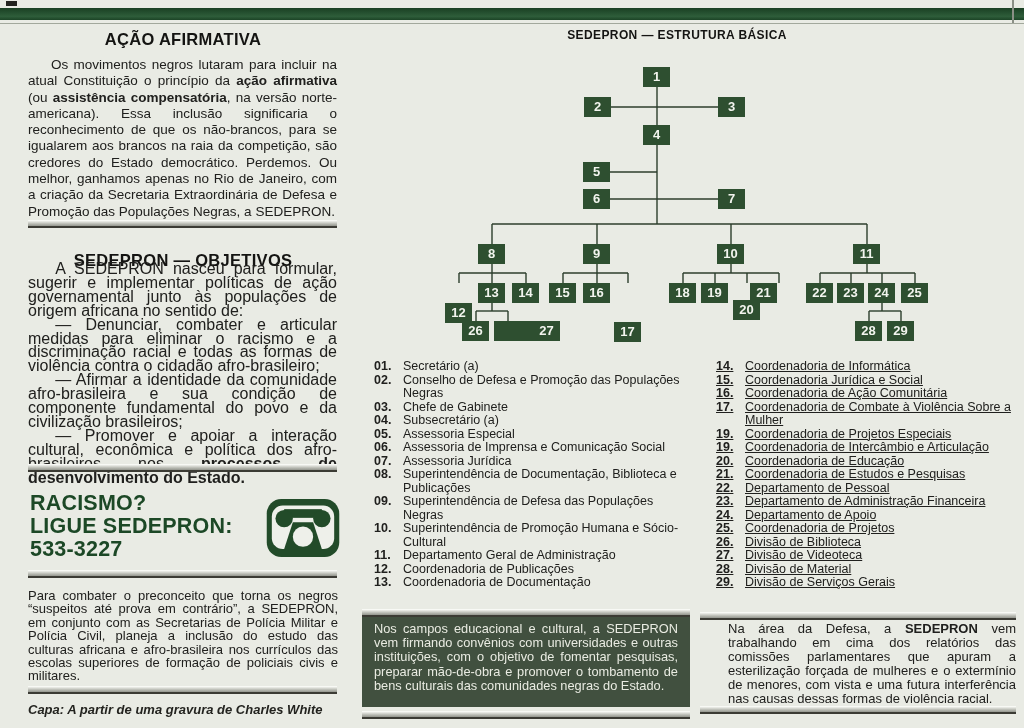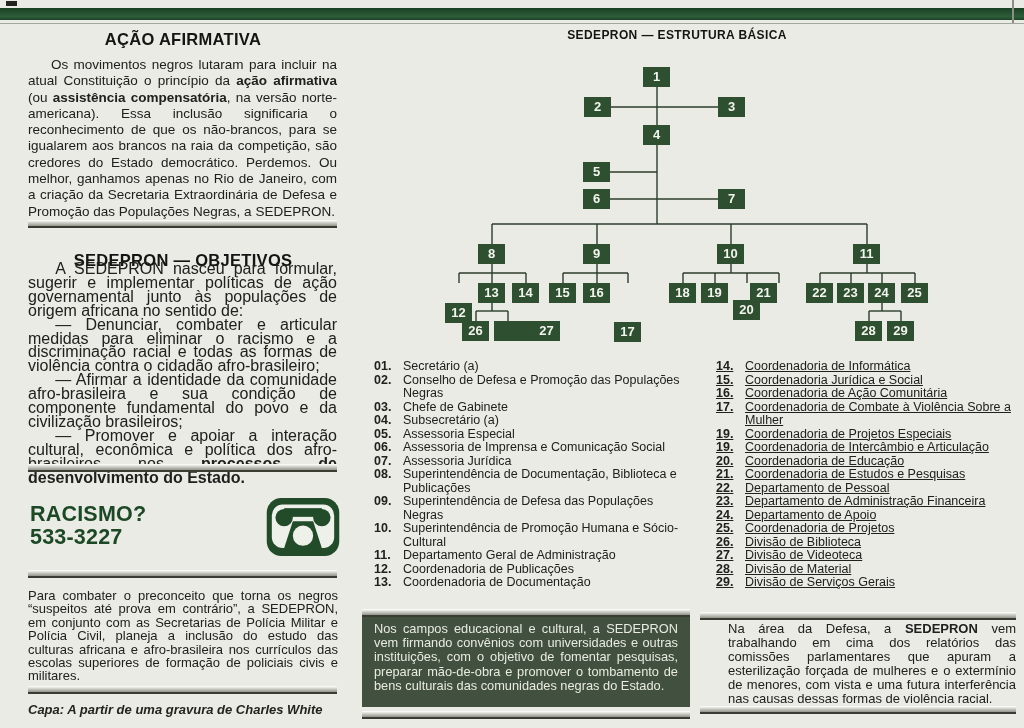--- a/index.html
+++ b/index.html
@@ -69,20 +69,21 @@
     <p><span>— Denunciar, combater e articular medidas para eliminar o racismo e a discriminação racial e todas as formas de violência contra o cidadão afro-brasileiro;</span></p>
     <p><span>— Afirmar a identidade da comunidade afro-brasileira e sua condição de componente fundamental do povo e da civilização brasileiros;</span></p>
     <p><span>— Promover e apoiar a interação cultural, econômica e política dos afro-brasileiros nos </span><b>processos de desenvolvimento do Estado.</b></p>
   </div>
 
 <div class="rule" style="left:28px;top:464px;width:309px;"></div>
 
 <div id="racismo">
   <div class="racismo-text">
     <div>RACISMO?</div>
+    <div>LIGUE SEDEPRON:</div>
     <div>533-3227</div>
   </div>
   <span class="phone-wrap">
     <svg width="74" height="58" viewBox="0 0 100 80" aria-hidden="true">
       <rect x="0" y="0" width="100" height="80" rx="20" fill="#224b29"></rect>
       <rect x="7" y="9" width="86" height="60" rx="15" fill="#eef0ea"></rect>
       <rect x="24" y="14" width="52" height="12" fill="#224b29"></rect>
       <circle cx="24" cy="27" r="12" fill="#224b29"></circle>
       <circle cx="76" cy="27" r="12" fill="#224b29"></circle>
       <path d="M36 32 h28 l12 37 h-52 z" fill="#224b29"></path>

